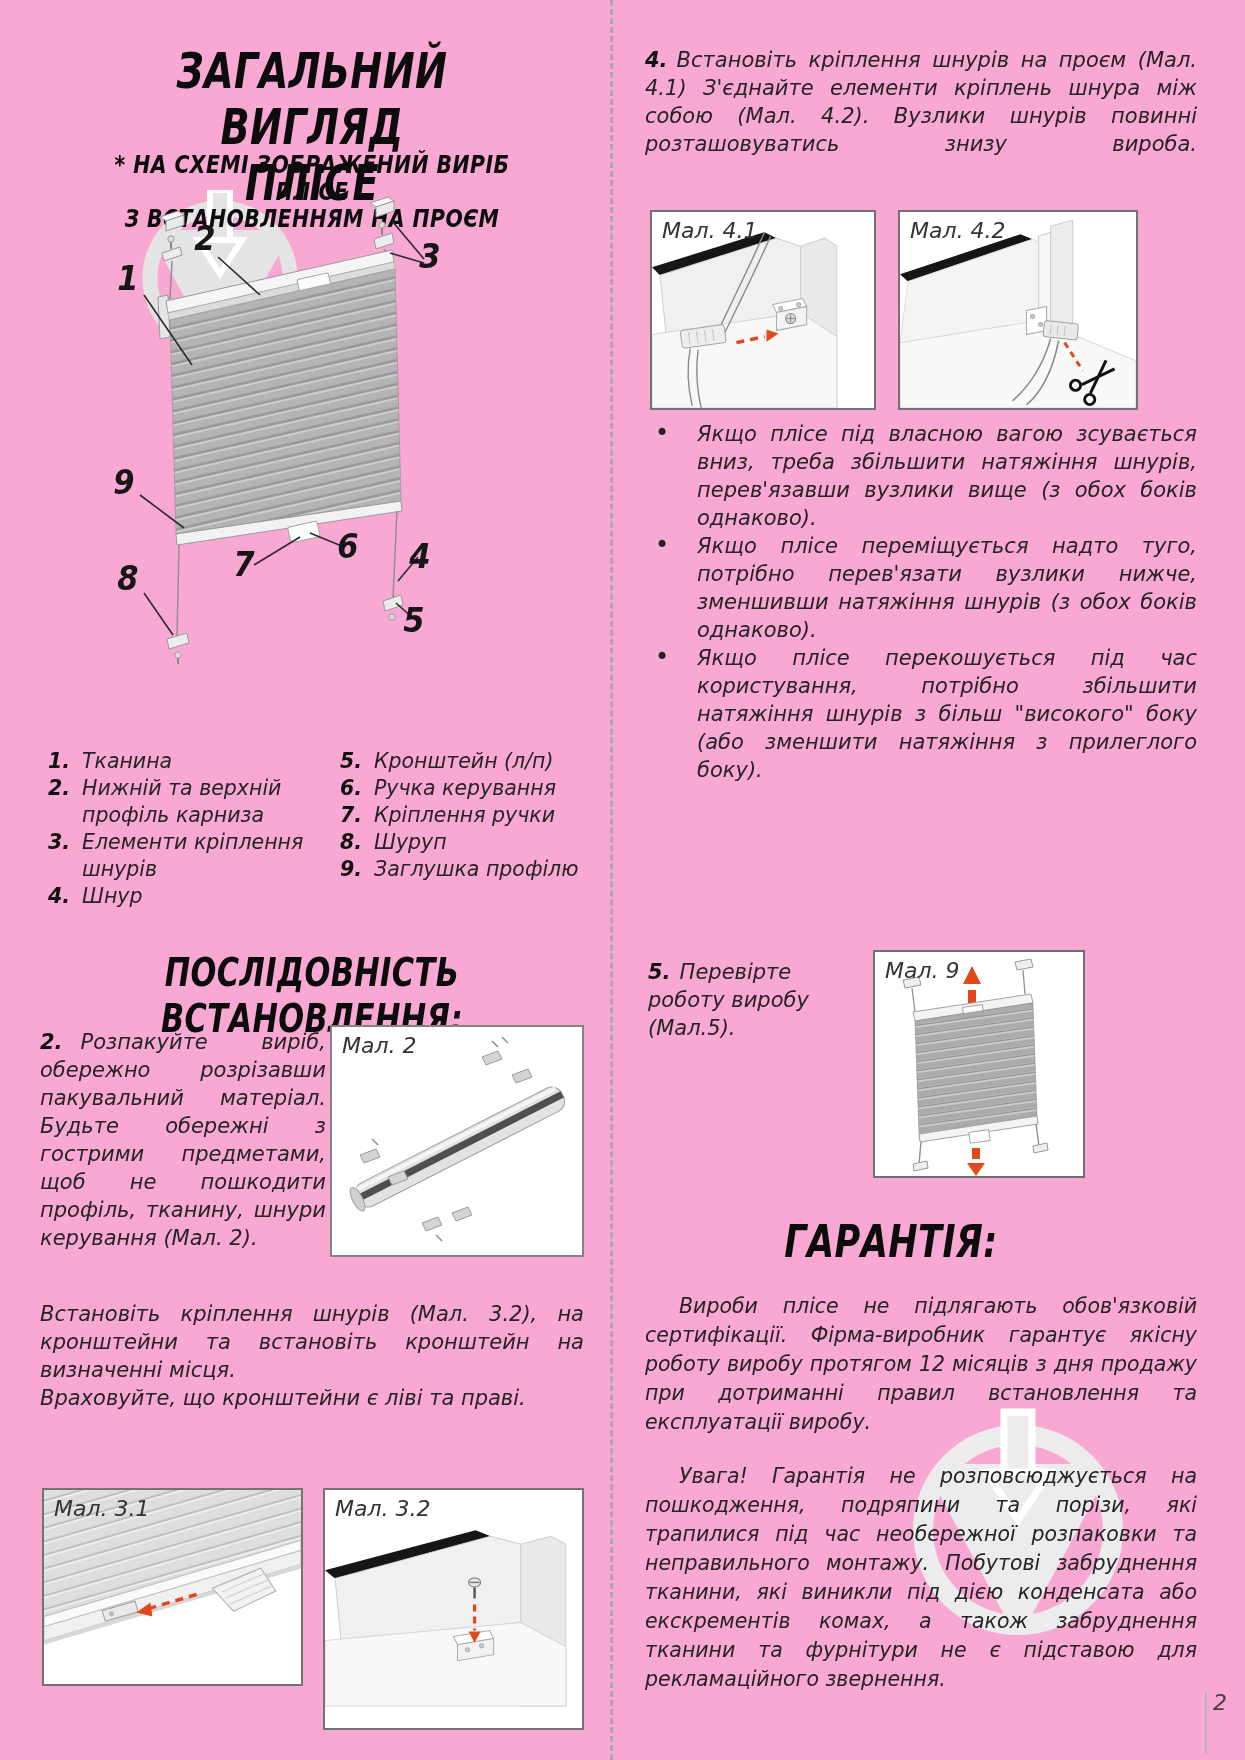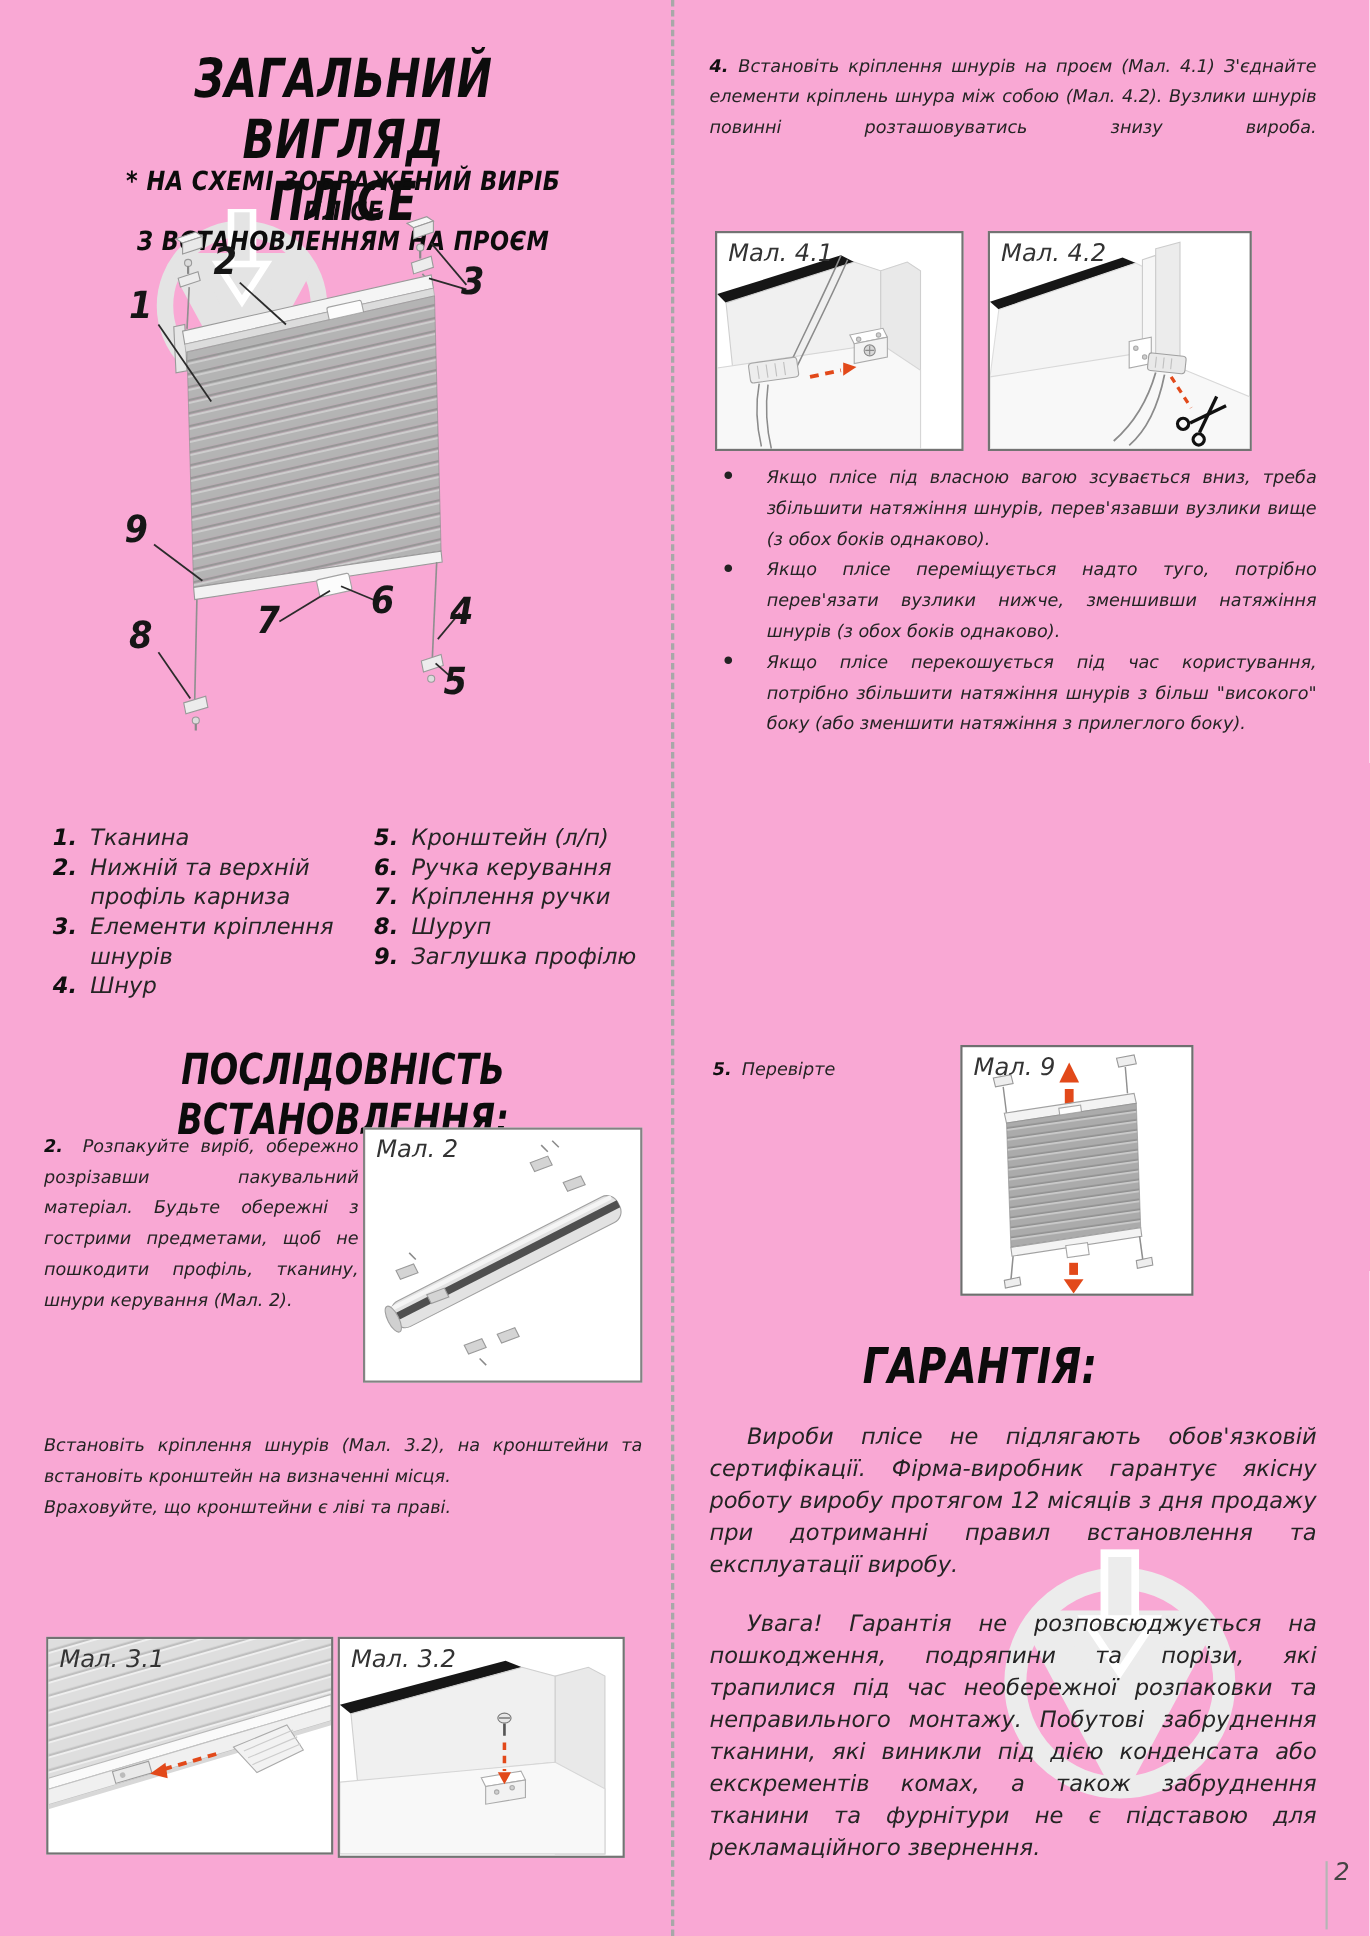--- a/index.html
+++ b/index.html
@@ -2,21 +2,21 @@
 <html><head>
 <meta charset="utf-8">
 <style>
   html,body{margin:0;padding:0;background:#ffffff;}
   .page{position:relative;width:1245px;height:1760px;background:#f9a8d4;overflow:hidden;
         font-family:"DejaVu Sans",sans-serif;color:#242424;font-style:italic;}
   p{margin:0;}
   .abs{position:absolute;}
   .just{text-align:justify;}
   .last-just{text-align-last:justify;}
-  .body-text{font-size:16px;line-height:28px;color:#242424;}
+  .body-text{font-size:21px;line-height:28px;color:#242424;}
   .snum{font-weight:bold;color:#101010;margin-right:9px;}
   .snum.wide{margin-right:18px;}
   .heading{font-weight:bold;color:#0c0c0c;text-align:center;letter-spacing:0.5px;}
   .condX{transform:scaleX(.78);transform-origin:50% 50%;}
   .condX2{transform:scaleX(.85);transform-origin:50% 50%;}
   .divider{position:absolute;left:610px;top:0;bottom:0;width:0;border-left:3px dashed #a8a8a8;}
   
   .li{position:relative;padding-left:34px;font-size:20.5px;line-height:27px;}
   .ln{position:absolute;left:0;top:0;font-weight:bold;color:#101010;}
   
@@ -226,21 +226,21 @@
       <line x1="152" y1="104" x2="104" y2="118" stroke="#e2491a" stroke-width="3.5" stroke-dasharray="8 6"></line>
       <polygon points="92,122 106,112 108,126" fill="#e2491a"></polygon>
       <g transform="translate(166,92) rotate(-16)">
         <path d="M0,6 L52,0 L60,26 L14,34 Z" fill="#f2f2f2" stroke="#ababab"></path>
         <line x1="8" y1="12" x2="56" y2="6" stroke="#cccccc"></line>
           <line x1="10" y1="19" x2="58" y2="13" stroke="#cccccc"></line>
           <line x1="12" y1="26" x2="59" y2="20" stroke="#cccccc"></line>
       </g>
     </svg>
   </div>
-  <div class="fig" style="left:307px;top:1488px;width:261px;height:201px;">
+  <div class="fig" style="left:323px;top:1488px;width:261px;height:242px;">
     <span class="flabel">Мал. 3.2</span>
     <svg viewBox="0 0 256 193">
       <polygon points="0,58 150,18 165,24 10,66" fill="#161616"></polygon>
       <polygon points="10,66 165,24 195,32 195,110 16,128" fill="#f0f0f0" stroke="#cfcfcf"></polygon>
       <polygon points="195,32 225,24 240,32 240,193 195,193" fill="#e9e9e9" stroke="#cfcfcf"></polygon>
       <polygon points="0,128 195,110 240,134 240,193 0,193" fill="#f8f8f8" stroke="#d6d6d6"></polygon>
       <g stroke="#ababab">
         <polygon points="128,124 164,118 168,126 132,132" fill="#ffffff"></polygon>
         <polygon points="132,132 168,126 168,142 132,148" fill="#f2f2f2"></polygon>
         <circle cx="142" cy="137" r="2" fill="#cfcfcf"></circle>
@@ -324,20 +324,21 @@
 
   <div class="abs" style="left:645px;top:420px;width:552px;">
     <p class="bullet just body-text">Якщо плісе під власною вагою зсувається вниз, треба збільшити натяжіння шнурів, перев'язавши вузлики вище (з обох боків однаково).</p>
     <p class="bullet just body-text">Якщо плісе переміщується надто туго, потрібно перев'язати вузлики нижче, зменшивши натяжіння шнурів (з обох боків однаково).</p>
     <p class="bullet just body-text">Якщо плісе перекошується під час користування, потрібно збільшити натяжіння шнурів з більш "високого" боку (або зменшити натяжіння з прилеглого боку).</p>
   </div>
 
 
   <div class="abs body-text" style="left:648px;top:958px;width:230px;">
     <p><b class="snum">5.</b><span>Перевірте</span></p>
+    <p>роботу виробу (Мал.5).</p>
   </div>
   <div class="fig mid" style="left:873px;top:950px;width:212px;height:228px;">
     <span class="flabel">Мал. 9</span>
     <svg viewBox="0 0 208 224">
       <defs>
         <pattern id="p5" width="7" height="9" patternUnits="userSpaceOnUse" patternTransform="rotate(-8)">
           <rect width="7" height="5.5" fill="#ababab"></rect>
             <rect y="5.5" width="7" height="1.8" fill="#8f8f8f"></rect>
             <rect y="7.3" width="7" height="1.7" fill="#c6c6c6"></rect>
         </pattern>

